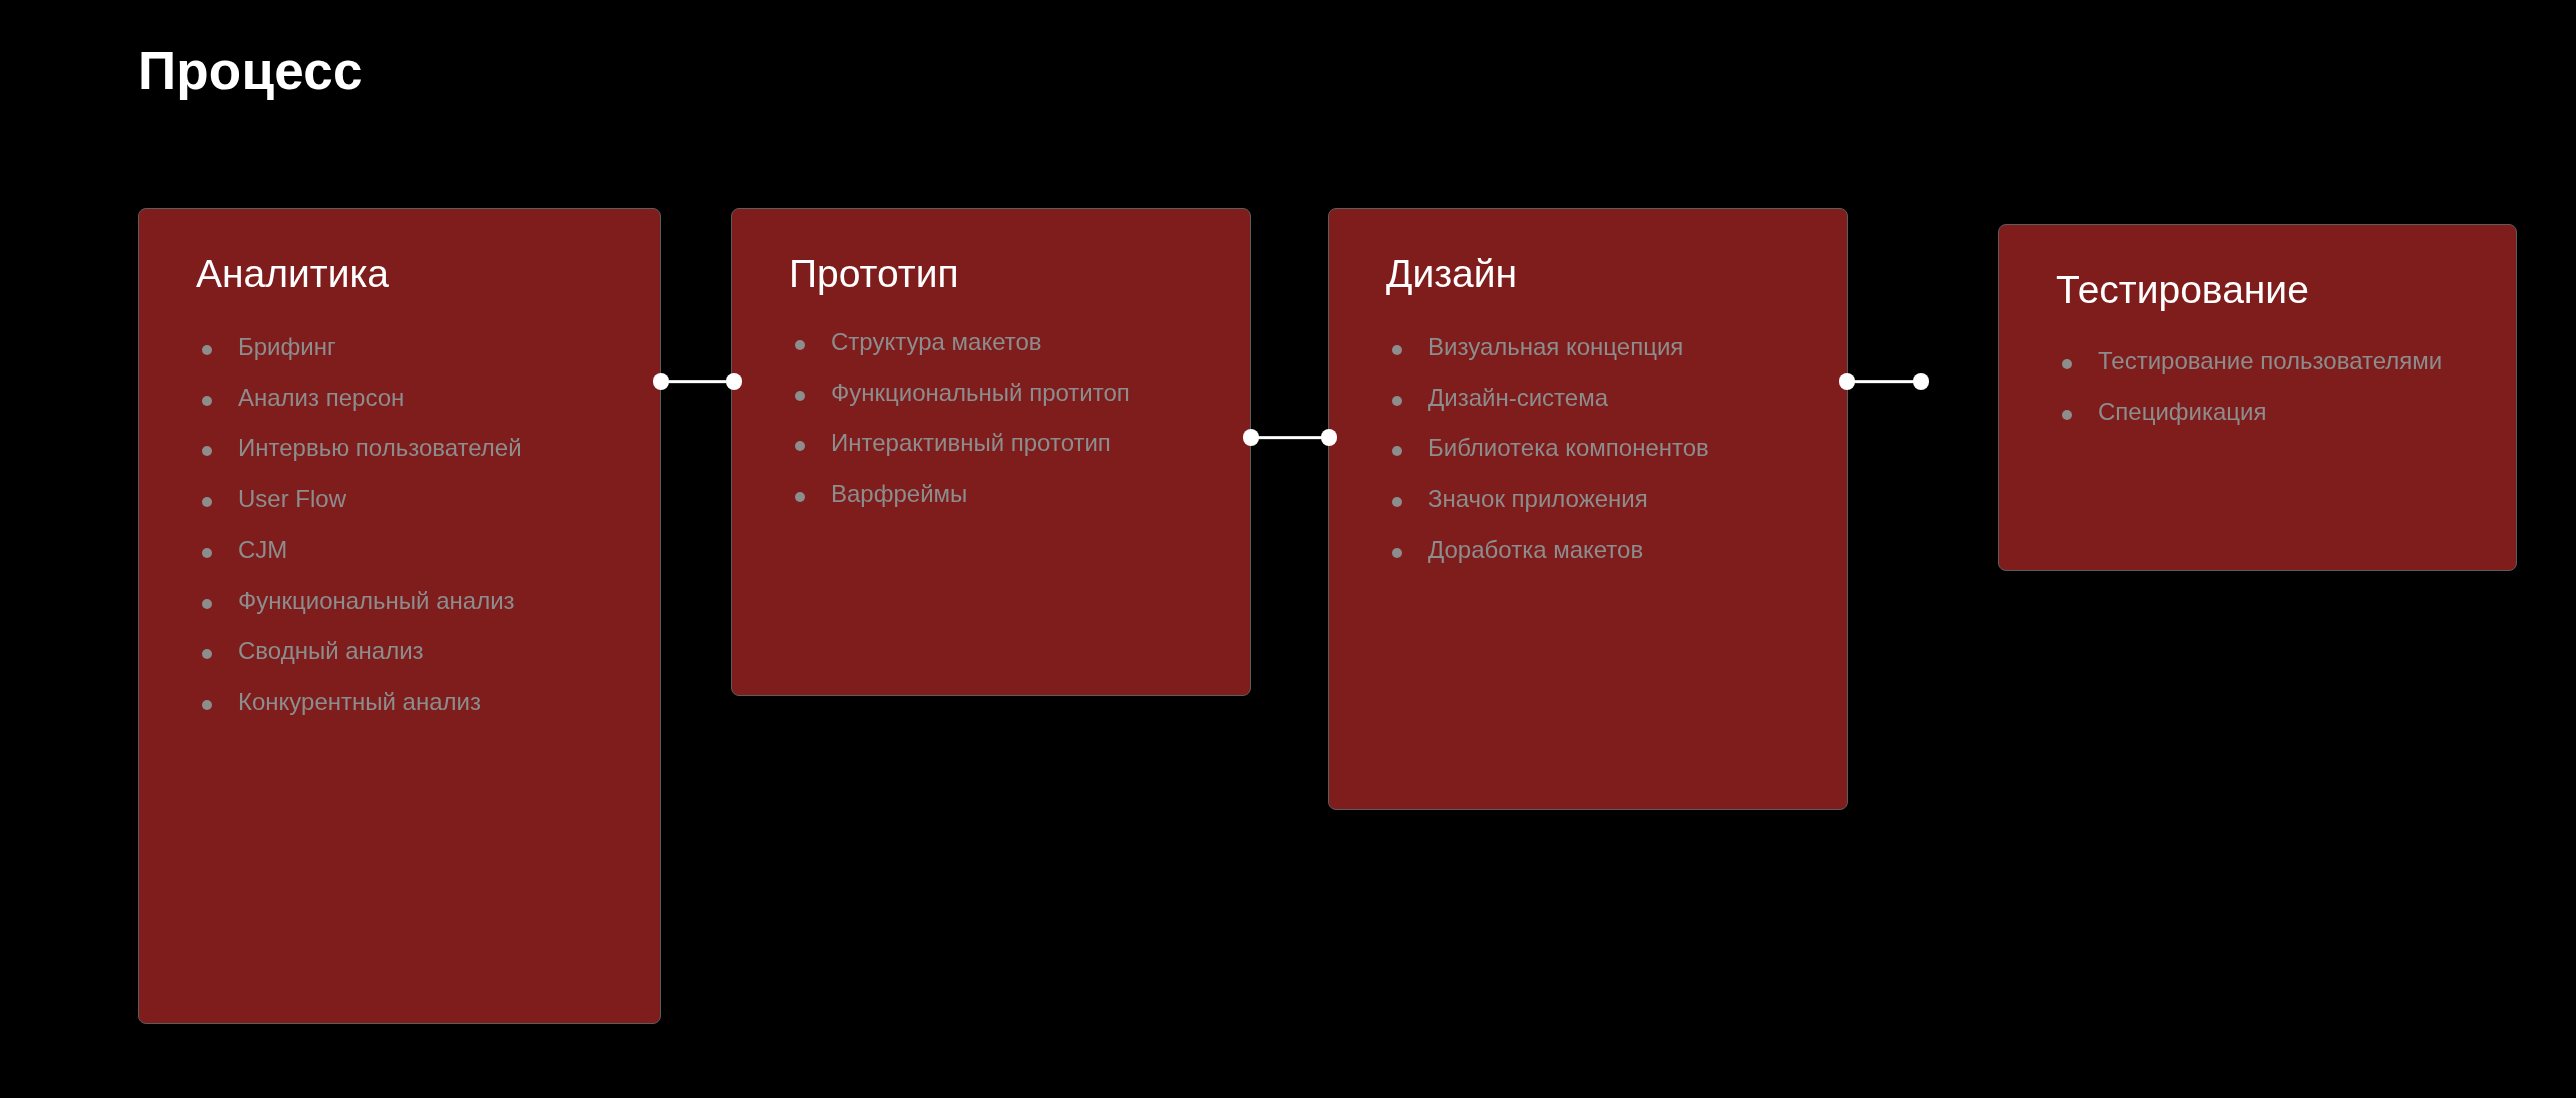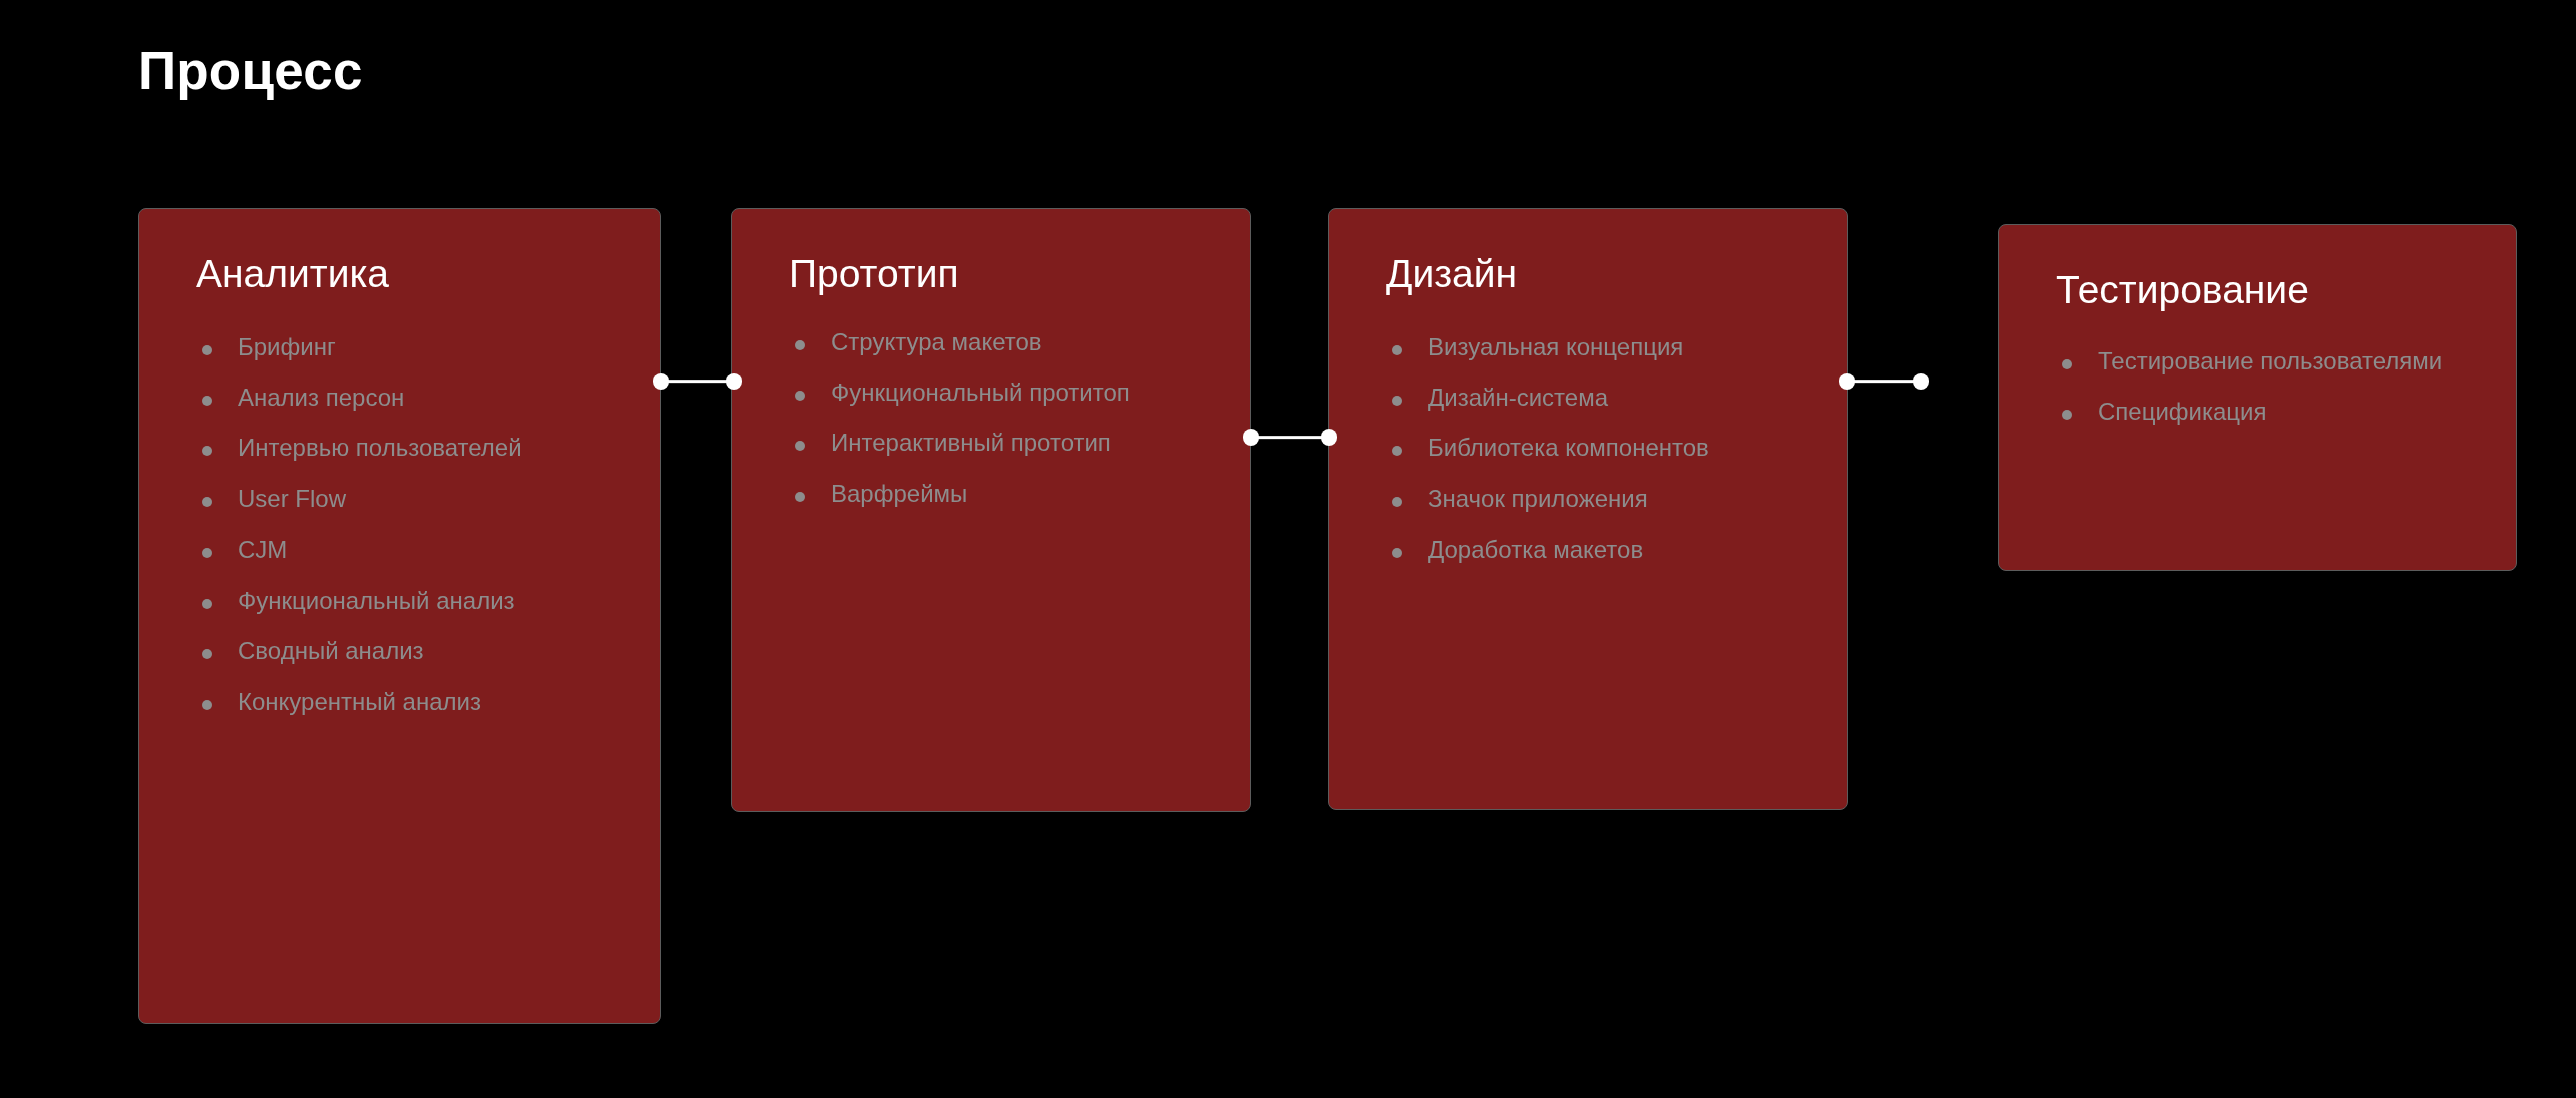--- a/index.html
+++ b/index.html
@@ -58,21 +58,21 @@
   .card-list li .bullet {
     position:absolute;
     left:5.5px;
     top:13px;
     width:10px; height:10px;
     border-radius:50%;
     background:#8d8d8d;
   }
   
   #card-0 { left:138px; top:208px; width:523px; height:816px; }
-  #card-1 { left:731px; top:208px; width:520px; height:604px; }
+  #card-1 { left:731px; top:208px; width:520px; height:488px; }
   #card-2 { left:1328px; top:208px; width:520px; height:602px; }
   #card-3 { left:1998px; top:224px; width:519px; height:347px; }
 
   #card-0 .card-list { top:123px; }
   #card-1 .card-list { top:118px; }
   #card-2 .card-list { top:123px; }
   #card-3 .card-list { top:121px; }
 
   .connector {
     position:absolute;

